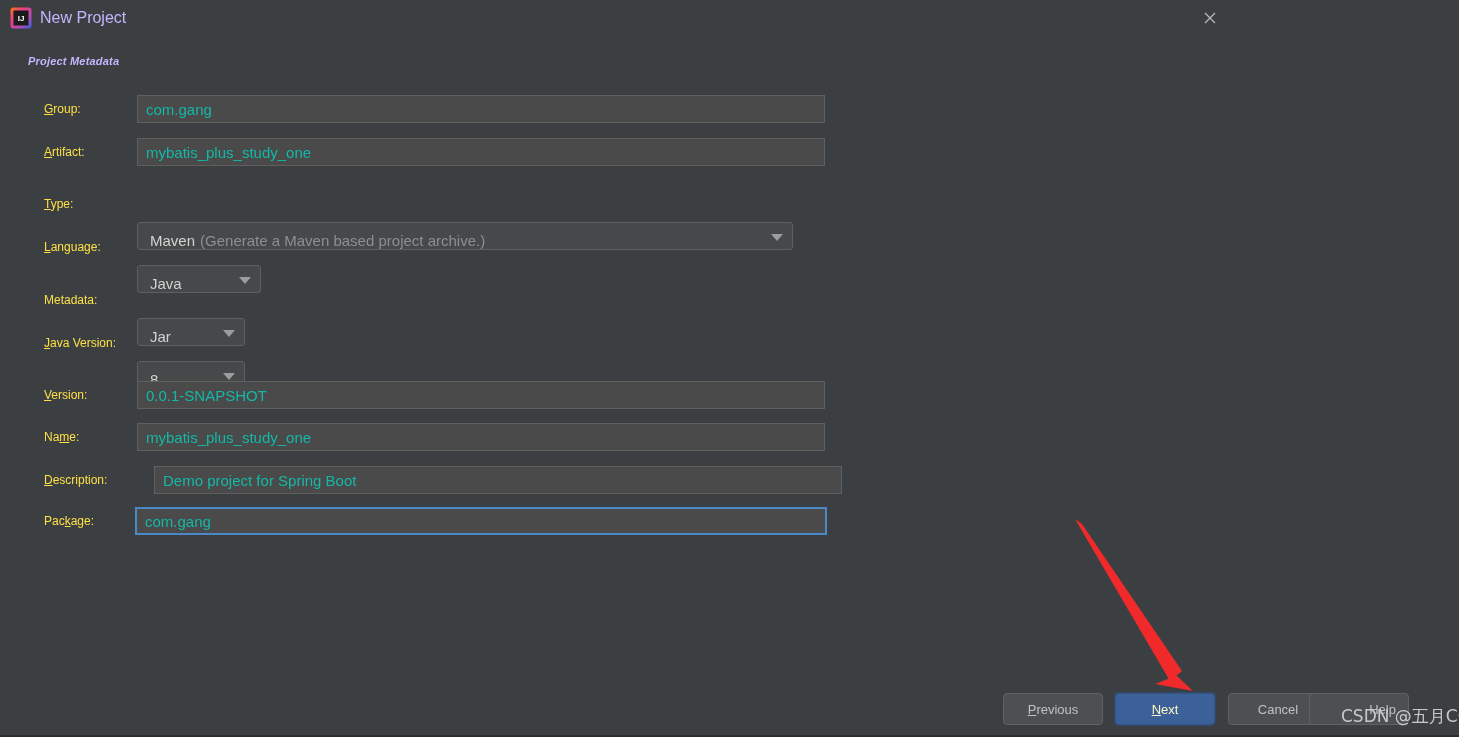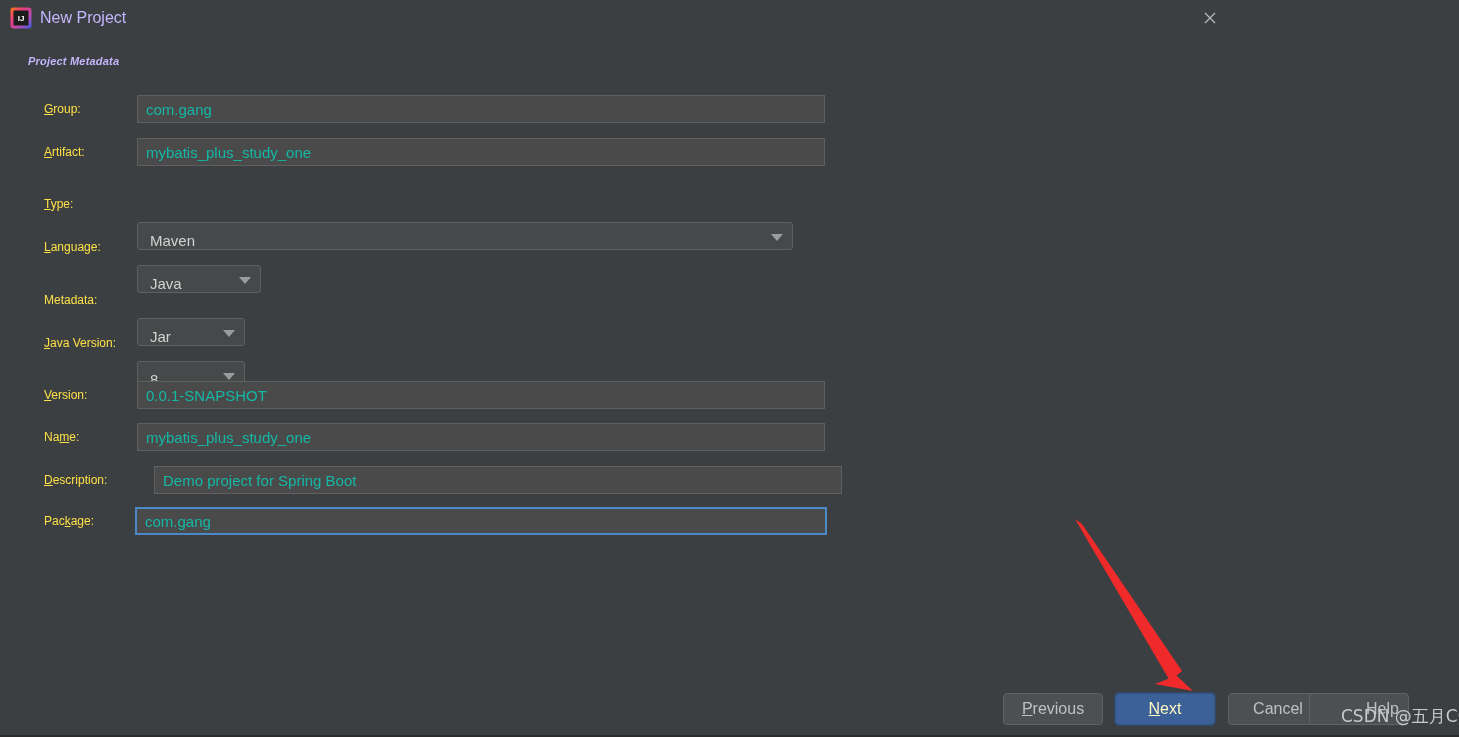--- a/index.html
+++ b/index.html
@@ -138,21 +138,21 @@
 
   
   .btn {
     position: absolute;
     height: 32px;
     border-radius: 4px;
     box-sizing: border-box;
     display: flex;
     align-items: center;
     justify-content: center;
-    font-size: 16px;
+    font-size: 13px;
     white-space: nowrap;
     cursor: default;
     background: #4c5052;
     border: 1px solid #5e6264;
     color: #c0c0c0;
   }
   .btn u { text-decoration: underline; }
   .btn.primary {
     background: #3c6198;
     border: 1px solid #36547f;
@@ -222,20 +222,21 @@
         <div class="textfield" style="left: 137px; width: 688px;">com.gang</div>
       </div>
       <div class="row" style="top: 138px;">
         <div class="row-label"><u>A</u>rtifact:</div>
         <div class="textfield" style="left: 137px; width: 688px;">mybatis_plus_study_one</div>
       </div>
       <div class="row" style="top: 190px;">
         <div class="row-label"><u>T</u>ype:</div>
         <div class="combo" style="left: 137px; width: 656px;">
           <span class="combo-value">Maven</span>
+          <span class="combo-hint">(Generate a Maven based project archive.)</span>
           <span class="combo-arrow"></span>
         </div>
       </div>
       <div class="row" style="top: 233px;">
         <div class="row-label"><u>L</u>anguage:</div>
         <div class="combo" style="left: 137px; width: 124px;">
           <span class="combo-value">Java</span>
           <span class="combo-arrow"></span>
         </div>
       </div>

